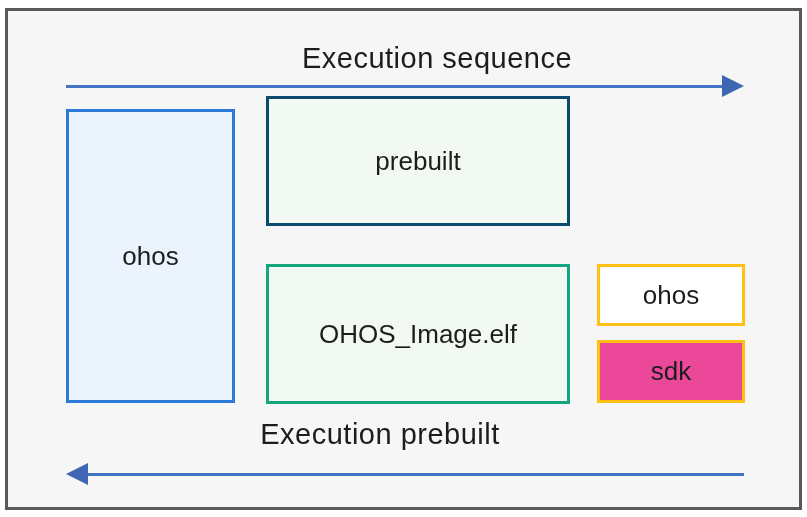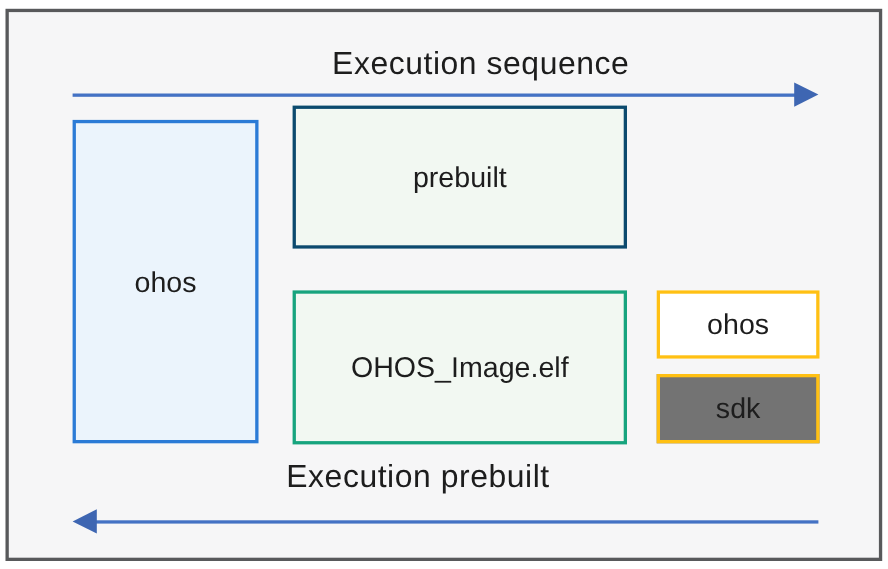--- a/index.html
+++ b/index.html
@@ -95,21 +95,21 @@
   .node-ohos {
     left: 597px; top: 264px;
     width: 142px; height: 56px;
     border: 3px solid #FFC013;
     background: #FFFFFF;
   }
   .node-sdk {
     left: 597px; top: 340px;
     width: 142px; height: 57px;
     border: 3px solid #FFC013;
-    background: #737373;
+    background: #ec4899;
   }
 </style>
 </head>
 <body>
 
 <div class="canvas">
   <div class="frame"></div>
 
   <div class="flow-title title-top">Execution sequence</div>
 

